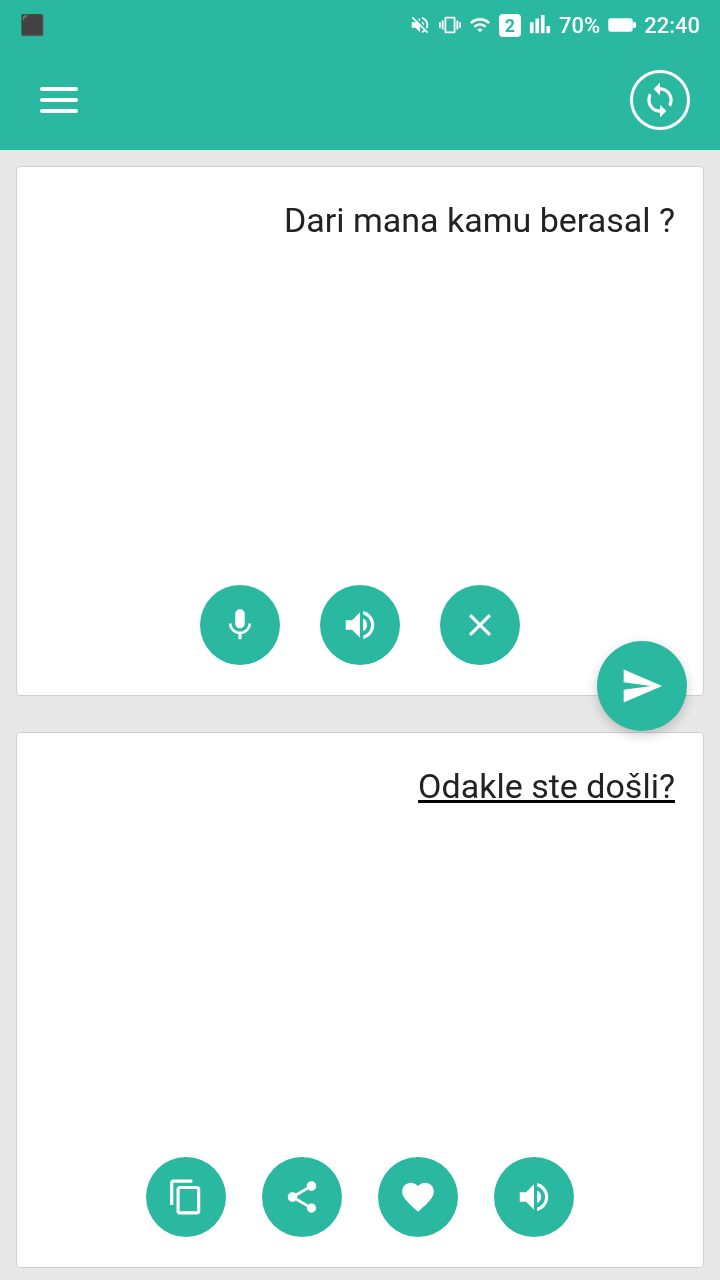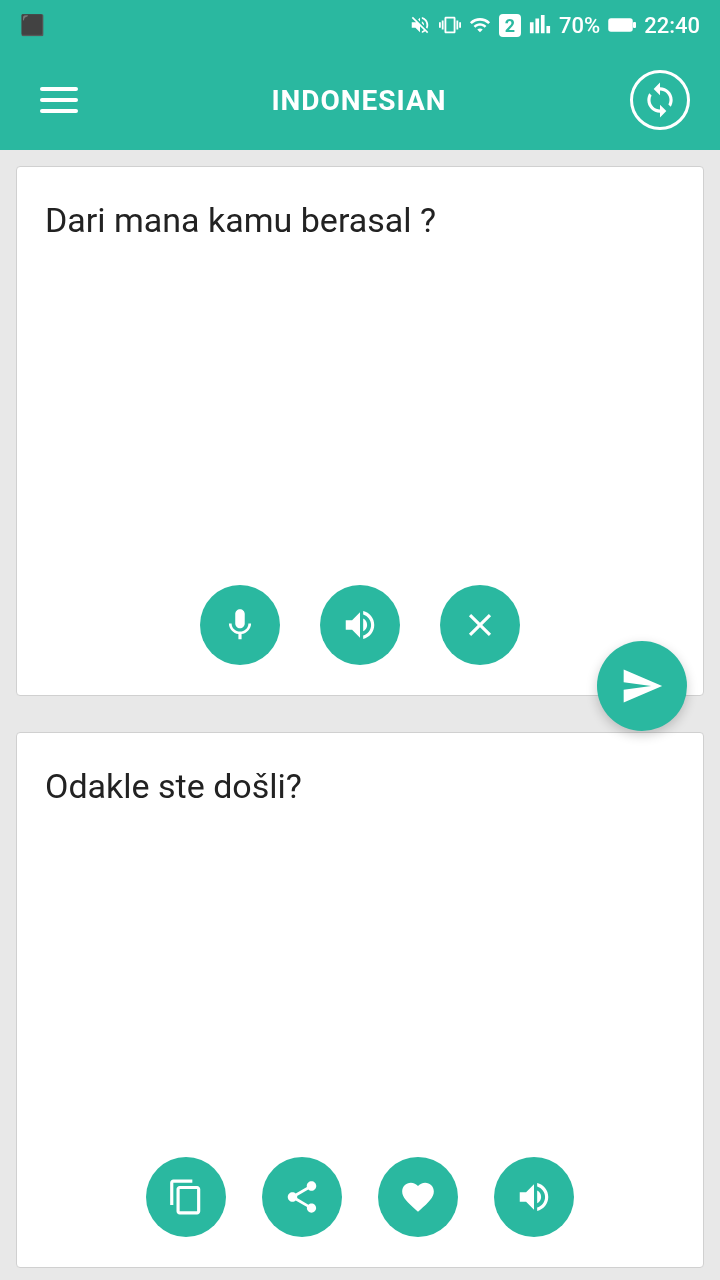--- a/index.html
+++ b/index.html
@@ -108,27 +108,29 @@
 
     .panel-top {
       flex: 0 0 auto;
       height: 530px;
     }
 
     .panel-bottom {
       flex: 1;
       min-height: 460px;
       margin-bottom: 12px;
+      text-decoration: underline;
     }
 
     .panel-text {
       padding: 30px 28px;
       font-size: 34px;
       color: #222;
       line-height: 1.4;
+      text-align: right;
     }
 
     
     .action-row {
       position: absolute;
       bottom: 30px;
       left: 0;
       right: 0;
       display: flex;
       justify-content: center;
@@ -227,21 +229,20 @@
     <span class="status-text">22:40</span>
   </div>
 </div>
 
 <div class="toolbar">
   <div class="toolbar-menu">
     <span></span>
     <span></span>
     <span></span>
   </div>
-  <span class="toolbar-lang">INDONESIAN</span>
   <div class="toolbar-swap">
     <svg viewBox="0 0 24 24" fill="white" width="38" height="38">
       <path d="M12 4V1L8 5l4 4V6c3.31 0 6 2.69 6 6 0 1.01-.25 1.97-.7 2.8l1.46 1.46C19.54 15.03 20 13.57 20 12c0-4.42-3.58-8-8-8zm0 14c-3.31 0-6-2.69-6-6 0-1.01.25-1.97.7-2.8L5.24 7.74C4.46 8.97 4 10.43 4 12c0 4.42 3.58 8 8 8v3l4-4-4-4v3z"></path>
     </svg>
   </div>
 </div>
 
 <div class="main">
 
   <div class="panel panel-top">

